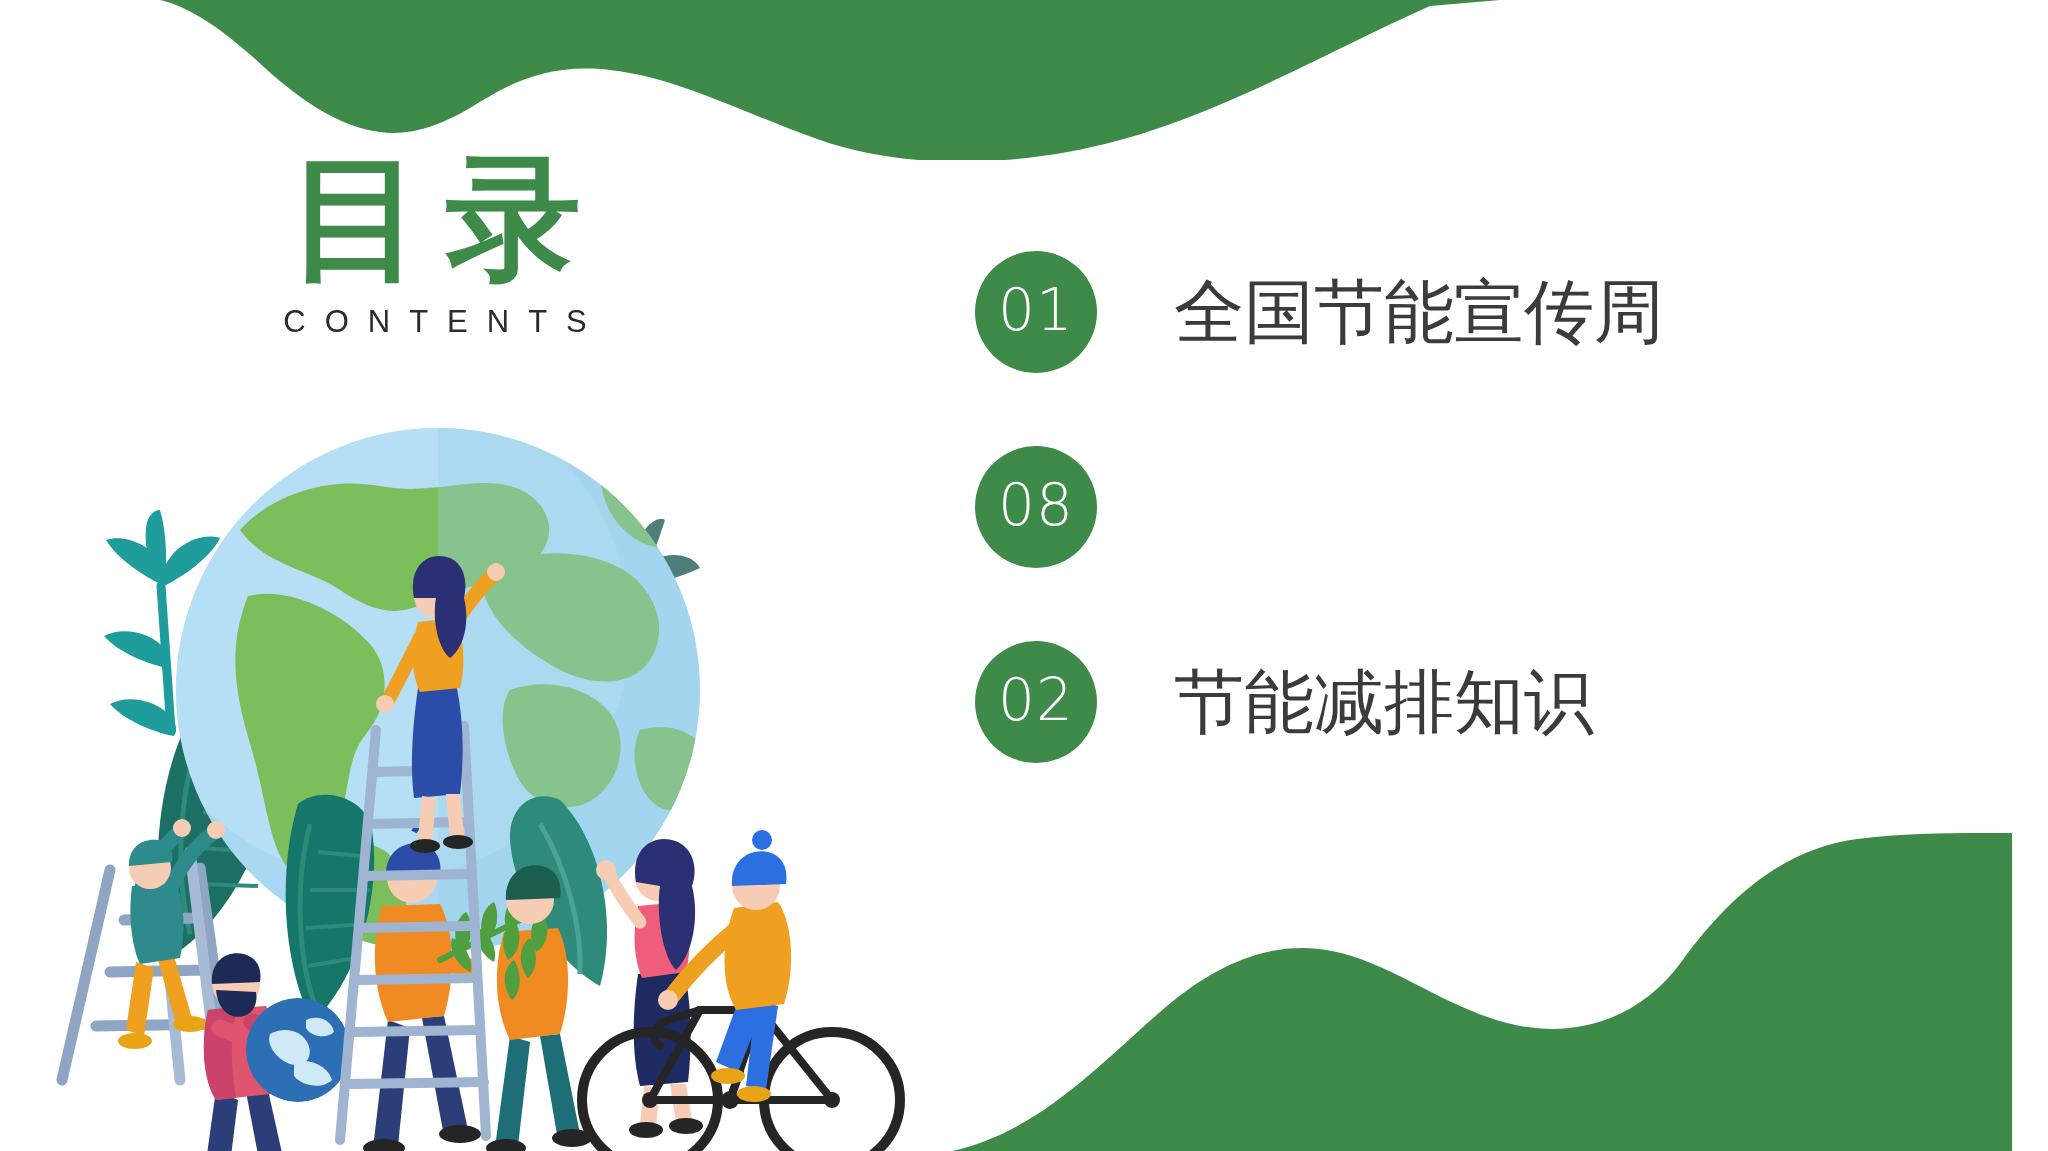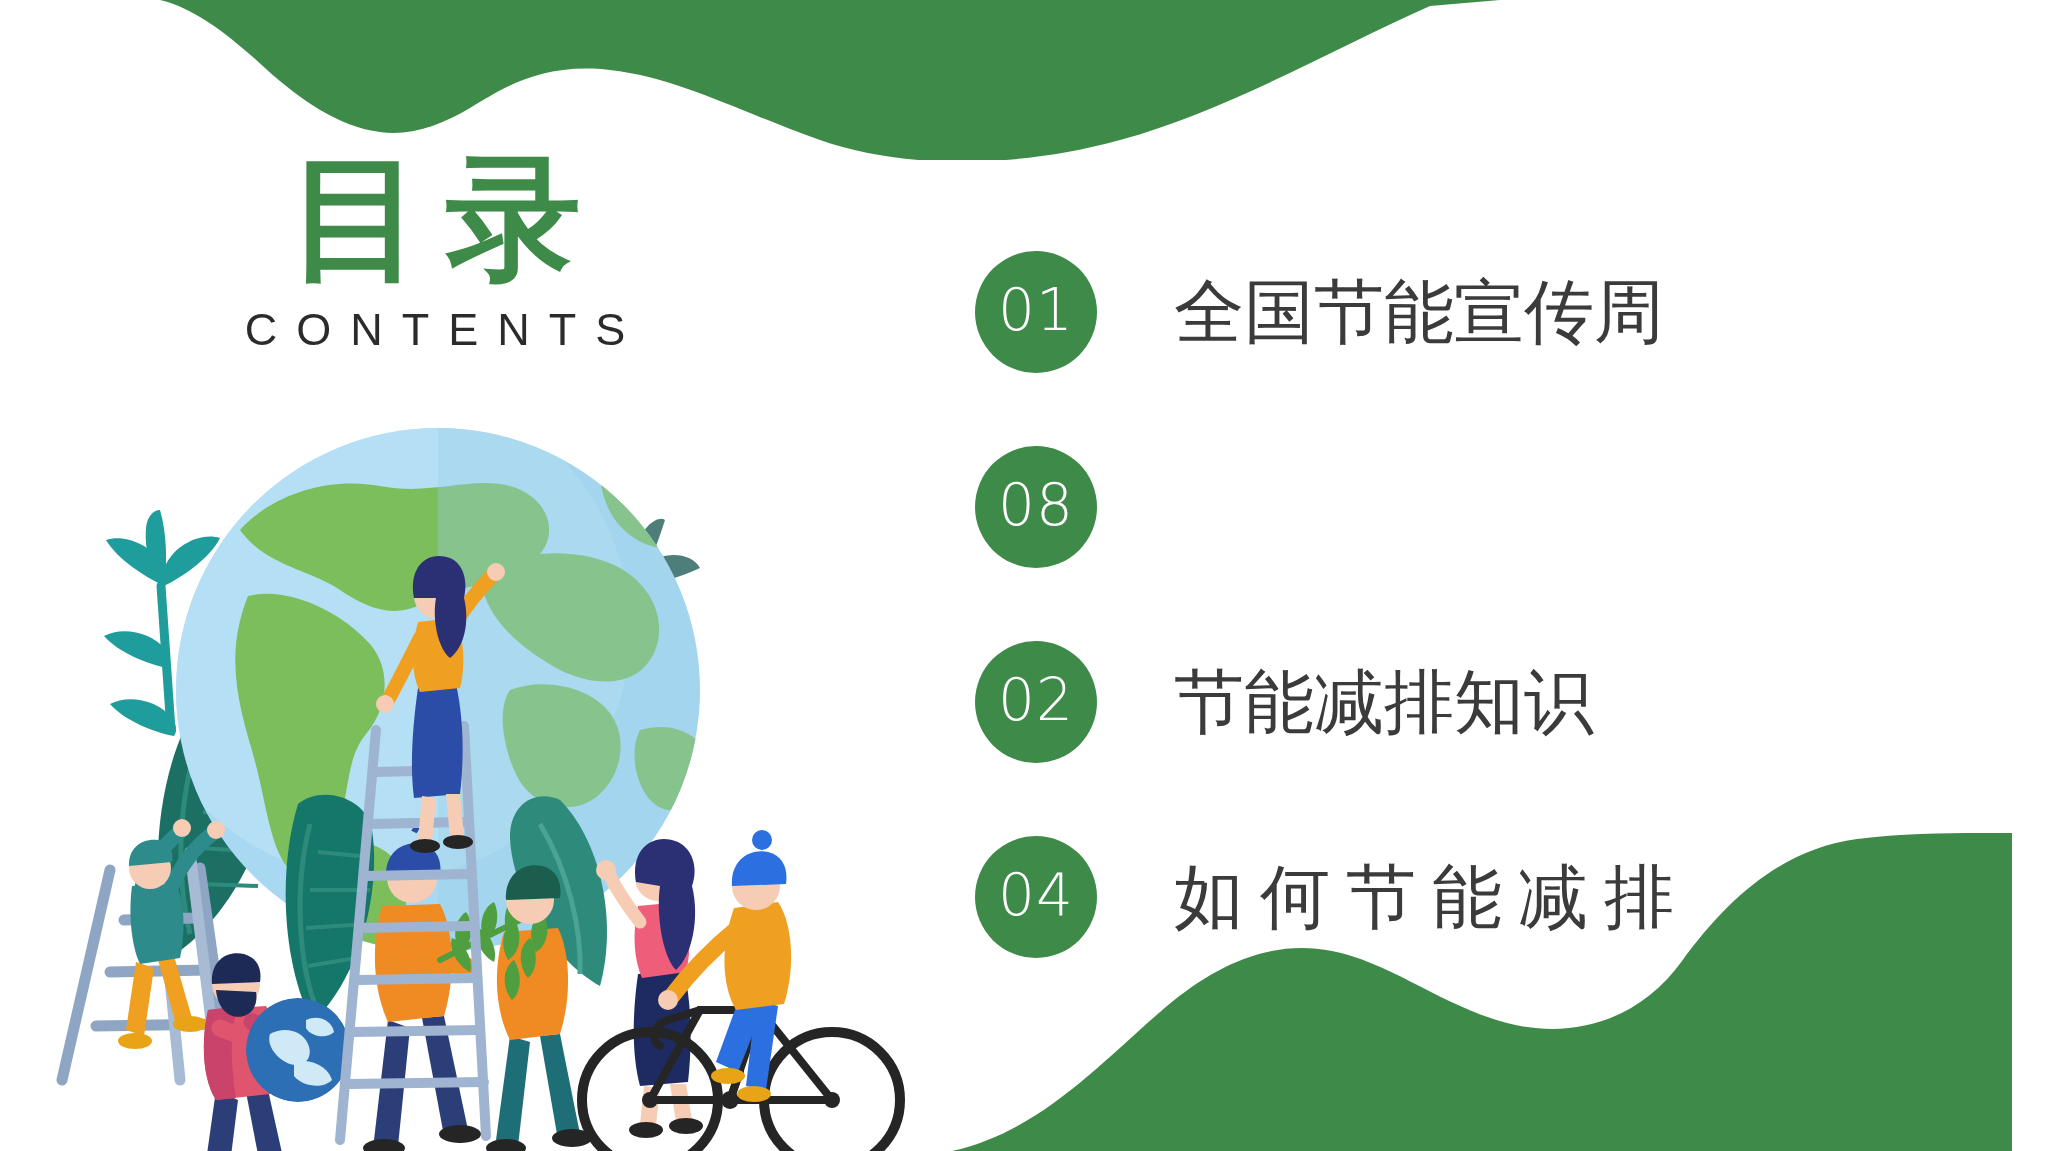--- a/index.html
+++ b/index.html
@@ -34,21 +34,21 @@
     font-weight:700;
     line-height:1.02;
     color:#3E8A48;
     letter-spacing:22px;
     text-indent:22px;
     white-space:nowrap;
   }
   #page-subtitle {
     margin-top:16px;
     font-family:"Liberation Sans","DejaVu Sans",sans-serif;
-    font-size:45px;
+    font-size:31px;
     font-weight:400;
     color:#2b2b2b;
     letter-spacing:19px;
     text-indent:19px;
     white-space:nowrap;
   }
 
   
   #illustration {
     position:absolute;
@@ -399,20 +399,16 @@
 
     <div class="content-row">
       <div class="num-badge">08</div>
     </div>
 
     <div class="content-row">
       <div class="num-badge">02</div>
       <div class="row-label">节能减排知识</div>
     </div>
 
-    <div class="content-row">
-      <div class="num-badge">04</div>
-      <div class="row-label spaced">如何节能减排</div>
-    </div>
 
   </div>
 
 </div>
 
 </body></html>

